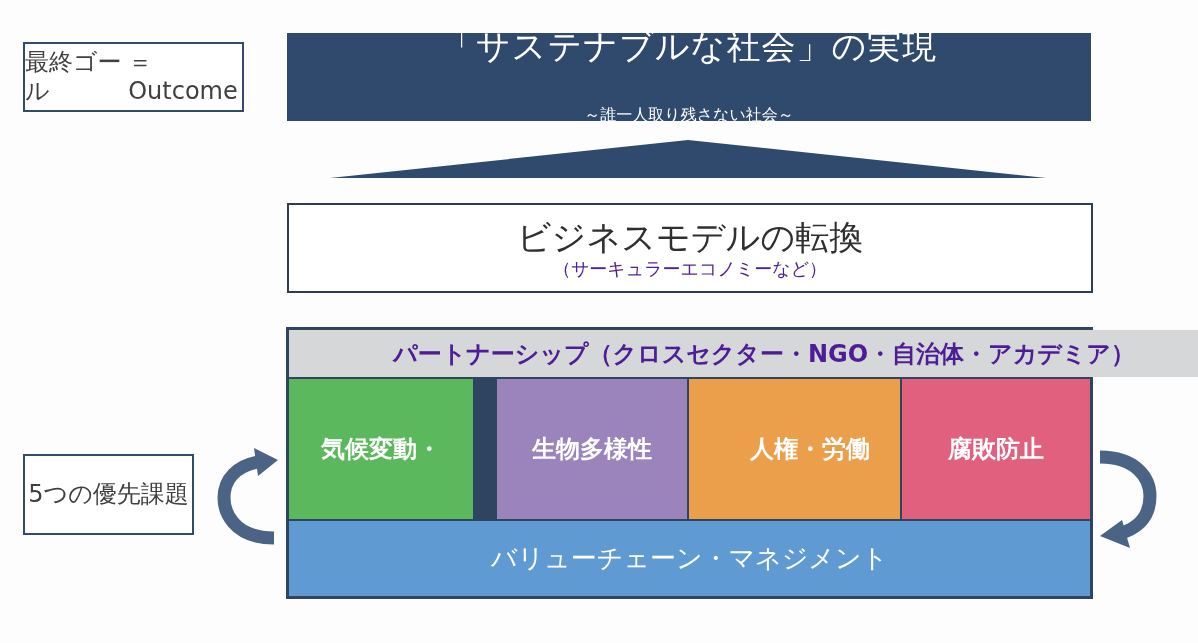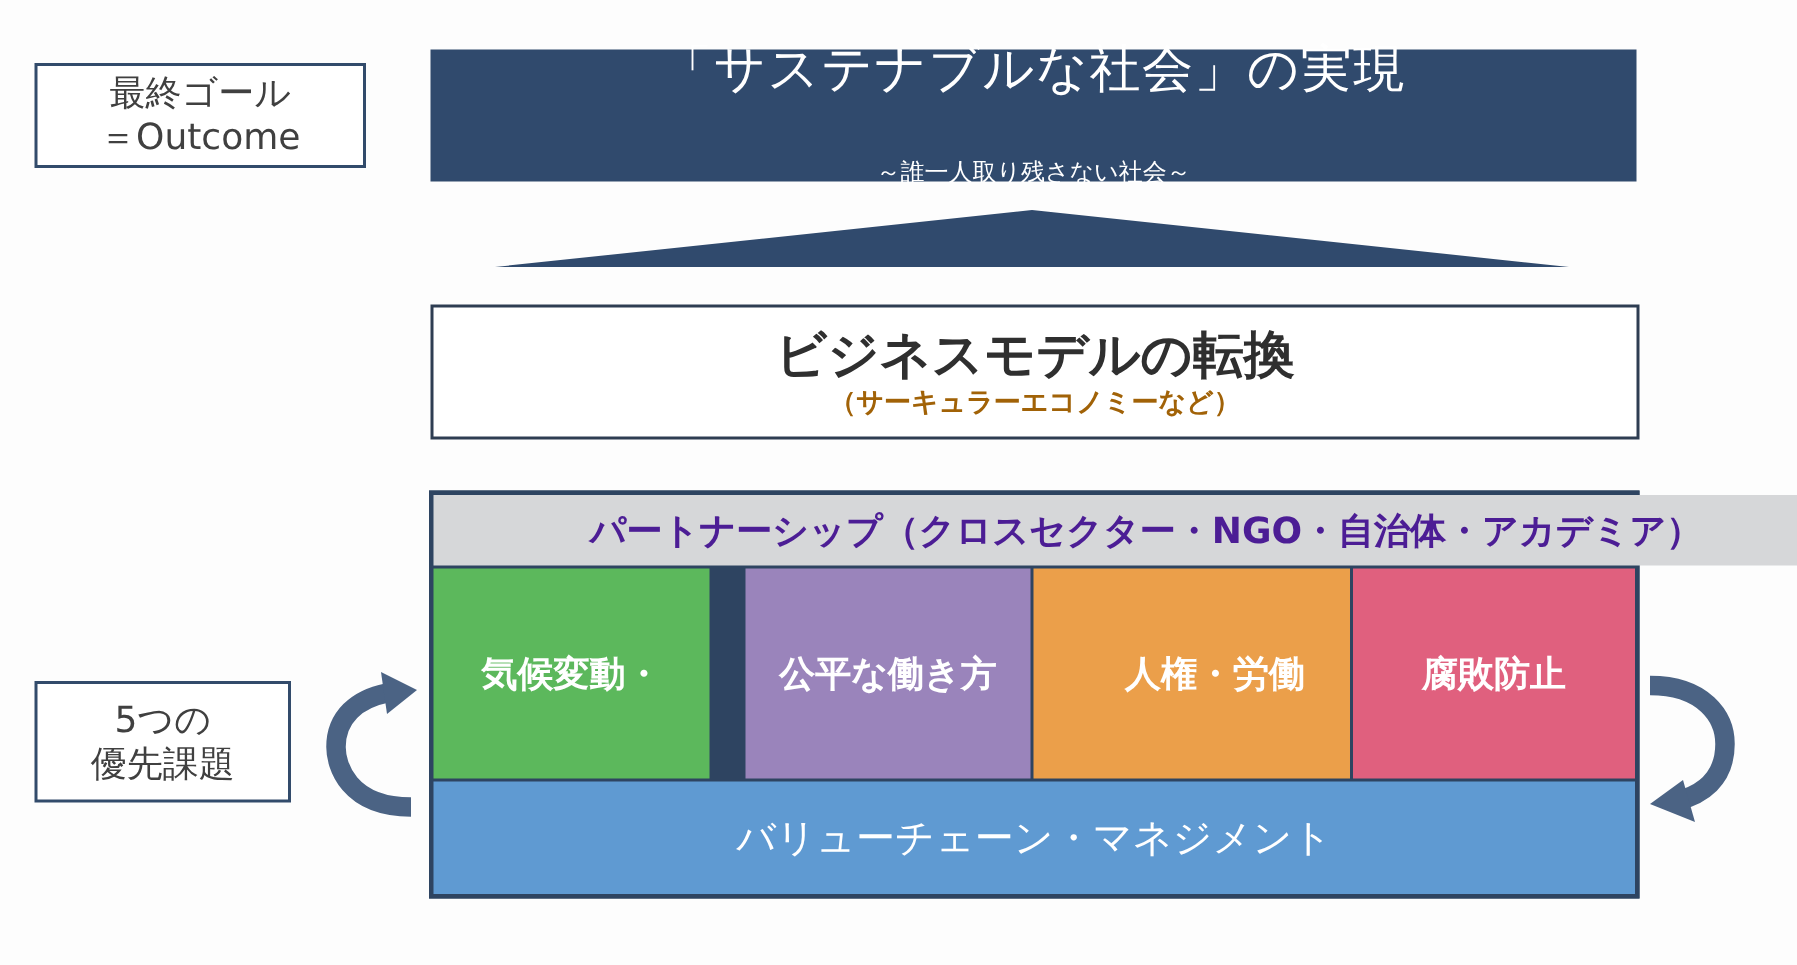--- a/index.html
+++ b/index.html
@@ -1,28 +1,28 @@
 <!DOCTYPE html>
 <html><head>
 <meta charset="utf-8">
 <style>
   html, body { margin:0; padding:0; }
   body { width:1198px; height:643px; background:#fdfdfd; position:relative; overflow:hidden;
          font-family:"DejaVu Sans", "Liberation Sans", sans-serif; color:#3a3a3a; }
   .abs { position:absolute; box-sizing:border-box; }
-  .label-box { border:2px solid #324b6b; background:#fff; display:flex; flex-direction:column;
+  .label-box { border:2px solid #324b6b; background:#fff; display:flex; flex-direction:row;
                align-items:center; justify-content:center; color:#404040; font-size:24px; line-height:29px; }
   .goal-banner { left:287px; top:33px; width:804px; height:88px; background:#304a6d; color:#fff;
                  display:flex; flex-direction:column; align-items:center; justify-content:center;gap:36px; }
   .goal-title { font-size:34px; line-height:40px; letter-spacing:1px; }
   .goal-sub { font-size:16px; line-height:26px; }
   .bm-box { left:287px; top:203px; width:806px; height:90px; border:2px solid #2e3d52; background:#fff;
-            display:flex; flex-direction:column; align-items:center; justify-content:center;font-weight:bold; }
+            display:flex; flex-direction:column; align-items:center; justify-content:center; }
   .bm-title { font-size:34px; line-height:42px; color:#2f2f2f; }
-  .bm-sub { font-size:18px; line-height:22px; color:#a16207; }
+  .bm-sub { font-size:18px; line-height:22px; color:#4c1d95; }
   .frame { left:286px; top:327px; width:807px; height:272px; border:3px solid #2e4461; background:#2e4461; }
   .partner { left:0; top:0; width:950px; height:47px; background:#d6d7d9; color:#4c1d95;
              display:flex; align-items:center; justify-content:center; font-size:24px;font-weight:bold; }
   .cell { top:49px; height:140px; color:#fff; font-weight:bold; display:flex; align-items:center;
           justify-content:center; text-align:center; font-size:24px; line-height:34px; }
   .vc { left:0; top:191px; width:801px; height:75px; background:#5f9ad2; color:#fff; display:flex;
         align-items:center; justify-content:center; font-size:26px; }
 </style>
 </head>
 <body>
@@ -62,21 +62,21 @@
 </svg>
 
 <div class="abs frame">
   <div class="abs partner">パートナーシップ（クロスセクター・NGO・自治体・アカデミア）</div>
 
   <div class="abs cell" style="left:0; width:184px; background:#5cb85c;">
     <div><span>気候変動・</span><br>
          </div>
   </div>
   <div class="abs cell" style="left:208px; width:190px; background:#9a84bb;">
-    <span>公平な働き方</span>
+    <span>生物多様性</span>
   </div>
   <div class="abs cell" style="left:400px; width:211px; background:#eb9f4a;padding-left:31px;">
     <span>人権・労働</span>
   </div>
   <div class="abs vc">バリューチェーン・マネジメント</div>
 
   <div class="abs cell" style="left:613px; width:188px; background:#e0607e;">
     <span>腐敗防止</span>
   </div>
 </div>

